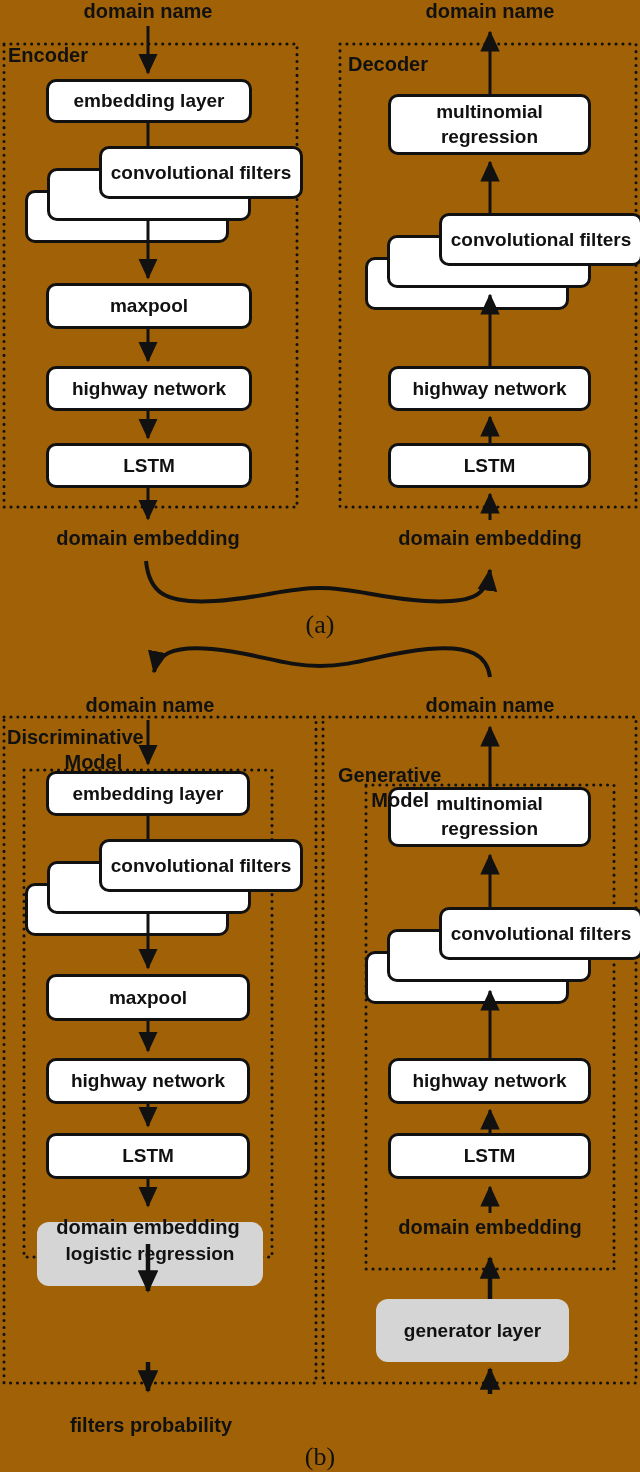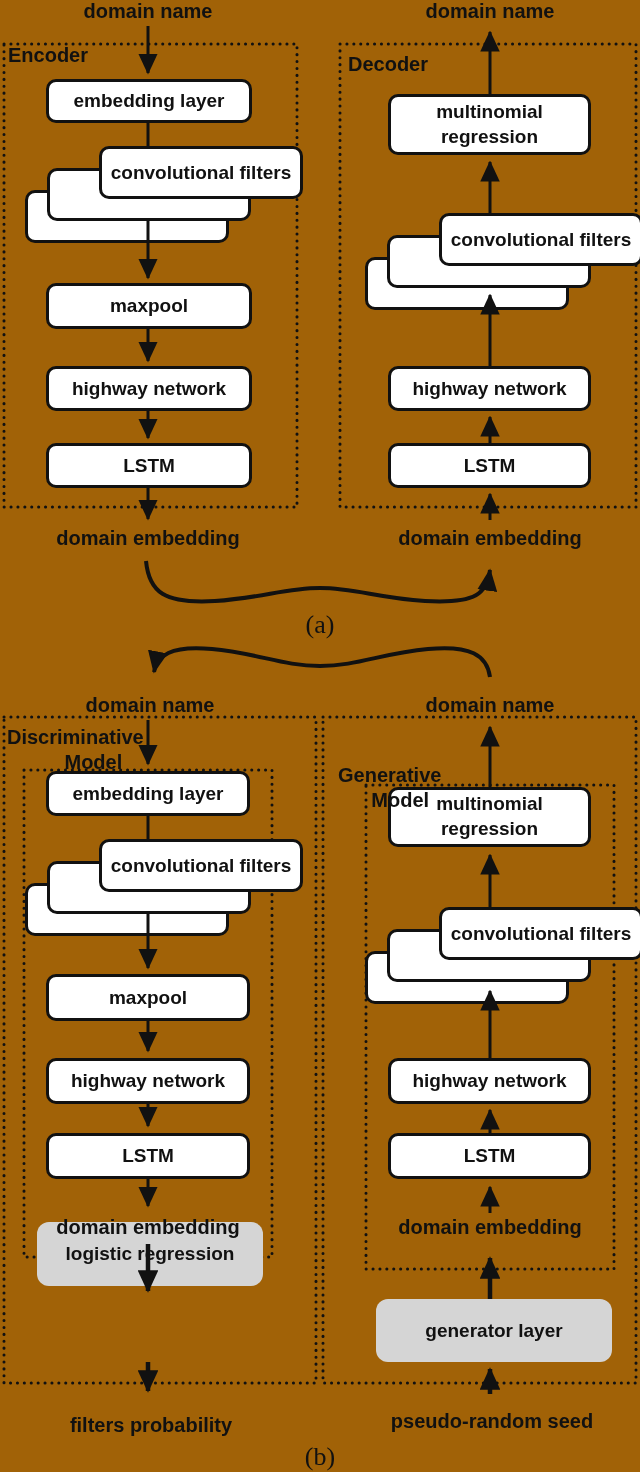--- a/index.html
+++ b/index.html
@@ -131,24 +131,23 @@
   <div class="box z4" style="left:409px; top:907px; width:204px; height:53px">
     <span>convolutional filters</span>
   </div>
   <div class="box" style="left:388px; top:1058px; width:203px; height:46px">
     <span>highway network</span>
   </div>
   <div class="box" style="left:388px; top:1133px; width:203px; height:46px">
     <span>LSTM</span>
   </div>
   <div class="label centered" style="left:490px; top:1216px">domain embedding</div>
-  <div class="box gray" style="left:376px; top:1299px; width:236px; height:63px">
+  <div class="box gray" style="left:376px; top:1299px; width:193px; height:63px">
     <span>generator layer</span>
   </div>
-  <div class="label centered" style="left:492px; top:1410px">pseudo-random seed</div>
 
   <div class="caption" style="left:320px; top:1442px">(b)</div>
 
   <svg class="midlay" width="640" height="1472" viewBox="0 0 640 1472">
     <defs>
       <marker id="mh3b" markerWidth="7" markerHeight="6.5" refX="6.5" refY="3.25" orient="auto">
         <path d="M0,0 L7,3.25 L0,6.5 z" fill="#111111"></path>
       </marker>
     </defs>
     <g stroke="#111111" stroke-width="3" fill="none">

